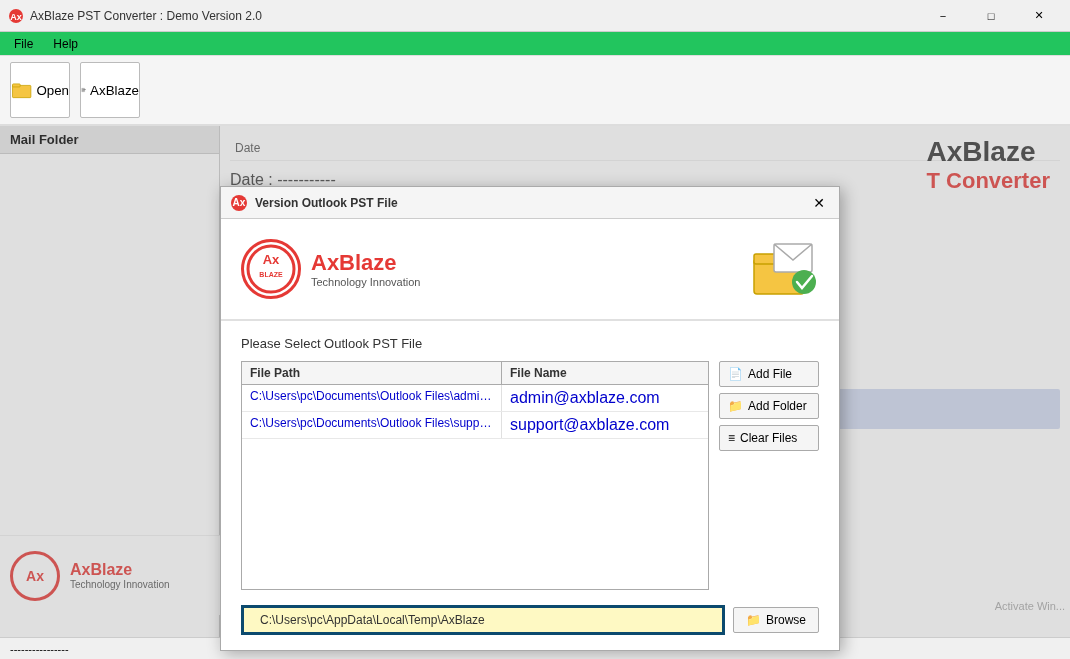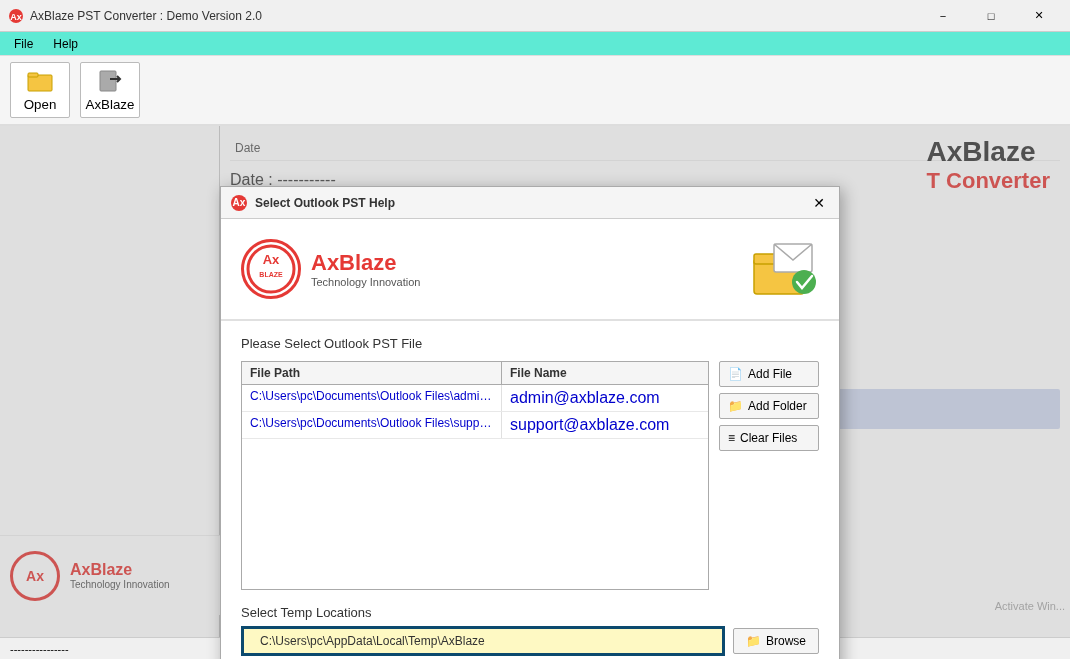--- a/index.html
+++ b/index.html
@@ -46,21 +46,21 @@
       background: transparent;
       cursor: pointer;
       font-size: 11px;
       display: flex;
       align-items: center;
       justify-content: center;
     }
 
     
     .menu-bar {
-      background: #5eead4;
+      background: #22c55e;
       height: 24px;
       display: flex;
       align-items: center;
       padding: 0 4px;
       border-bottom: 1px solid #ddd;
     }
     .menu-item {
       padding: 2px 10px;
       cursor: pointer;
       font-size: 12px;
@@ -71,21 +71,21 @@
       background: #f5f5f5;
       height: 70px;
       display: flex;
       align-items: center;
       padding: 0 10px;
       border-bottom: 2px solid #ddd;
       gap: 10px;
     }
     .toolbar-btn {
       display: flex;
-      flex-direction: column;
+      flex-direction: row;
       align-items: center;
       justify-content: center;
       width: 60px;
       height: 56px;
       background: white;
       border: 1px solid #bbb;
       cursor: pointer;
       border-radius: 2px;
       gap: 4px;
     }
@@ -484,20 +484,21 @@
       <line x1="14" y1="10" x2="24" y2="10" stroke="#333" stroke-width="2"></line>
       <polyline points="21,7 24,10 21,13" fill="none" stroke="#333" stroke-width="2"></polyline>
     </svg>
     <span>AxBlaze</span>
   </button>
 </div>
 
 <div class="main-area" style="position:relative; height: 511px;">
 
   <div class="left-panel">
+    <div class="panel-header">Mail Folder</div>
 
     <div class="bottom-brand">
       <div class="bottom-brand-circle">
         <span>Ax</span>
       </div>
       <div class="bottom-brand-text">
         <div class="bname">AxBlaze</div>
         <div class="btagline">Technology Innovation</div>
       </div>
     </div>
@@ -521,21 +522,21 @@
 
     <div class="right-highlight"></div>
   </div>
 
   <div class="overlay"></div>
 
   <div class="dialog">
 
     <div class="dialog-titlebar">
       <div class="dialog-titlebar-icon">Ax</div>
-      <span class="dialog-title-text">Select Outlook PST Help</span>
+      <span class="dialog-title-text">Version Outlook PST File</span>
       <button class="dialog-close-btn">✕</button>
     </div>
 
     <div class="dialog-header">
       <div class="axblaze-logo">
         <div class="axblaze-logo-circle">
           <svg width="50" height="50" viewBox="0 0 50 50">
             <circle cx="25" cy="25" r="23" fill="white" stroke="#e53935" stroke-width="3"></circle>
             <text x="25" y="20" text-anchor="middle" font-size="13" fill="#e53935" font-weight="bold">Ax</text>
             <text x="25" y="33" text-anchor="middle" font-size="7" fill="#e53935">BLAZE</text>
@@ -594,21 +595,20 @@
             <span>Add Folder</span>
           </button>
           <button class="table-btn">
             <span>≡</span>
             <span>Clear Files</span>
           </button>
         </div>
       </div>
 
       <div class="temp-location">
-        <div class="temp-location-label">Select Temp Locations</div>
         <div class="temp-location-row">
           <input type="text" class="temp-location-input" value="C:\Users\pc\AppData\Local\Temp\AxBlaze" style="">
           <button class="browse-btn">
             <span>📁</span>
             <span>Browse</span>
           </button>
         </div>
       </div>
     </div>
 

